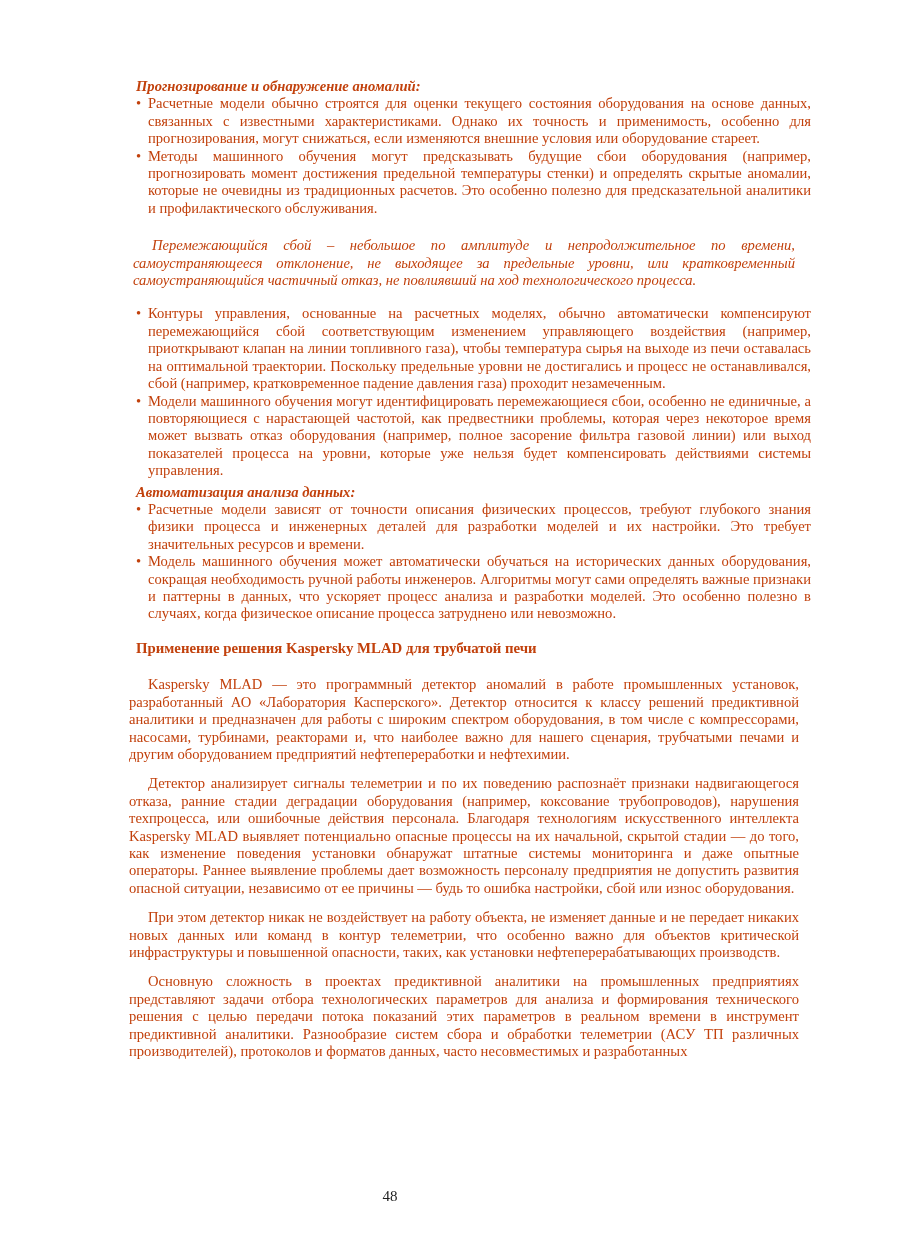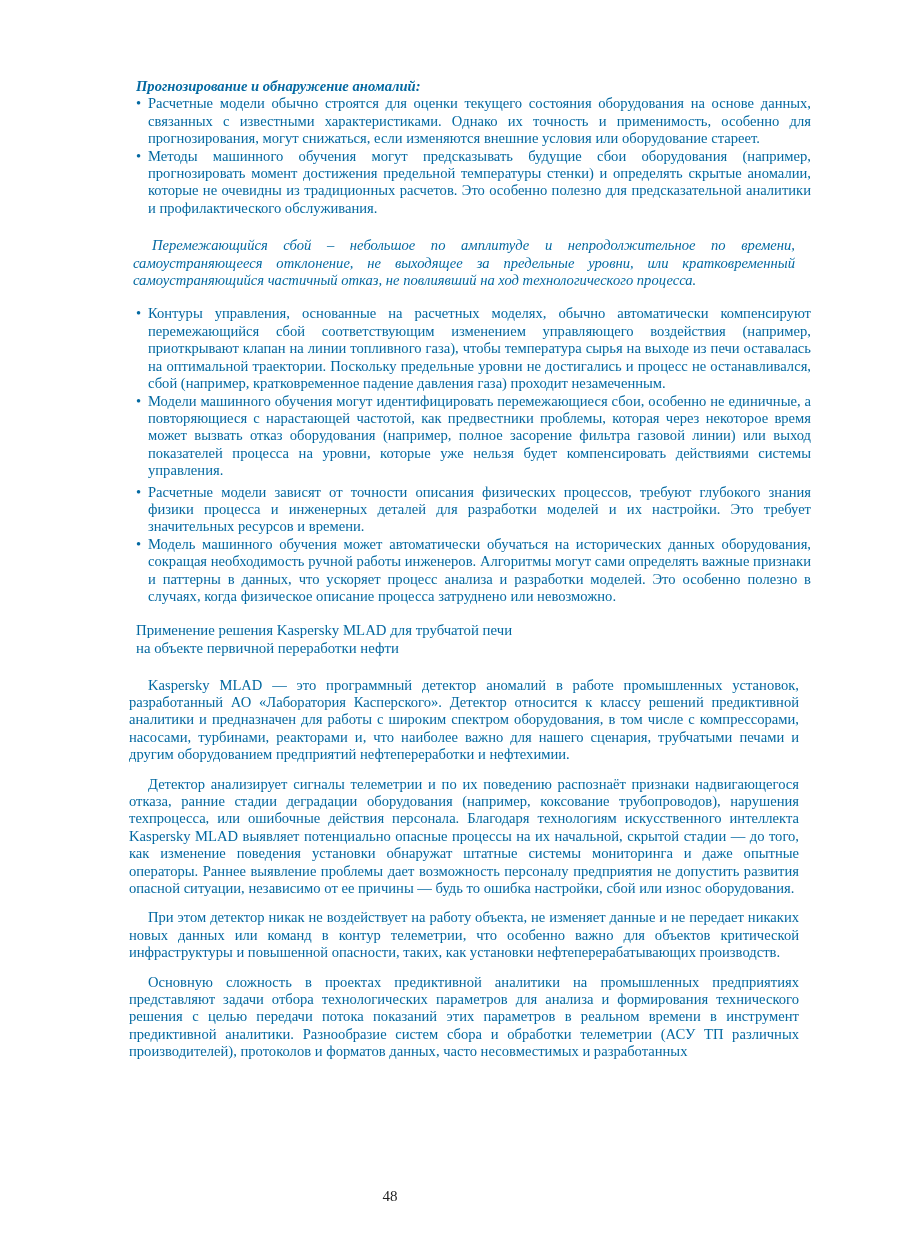--- a/index.html
+++ b/index.html
@@ -1,39 +1,39 @@
 <!DOCTYPE html>
 <html><head>
 <meta charset="utf-8">
 <style>
   html, body { margin: 0; padding: 0; background: #ffffff; }
   body { width: 900px; height: 1260px; position: relative; overflow: hidden; }
   .page {
     position: absolute; left: 117px; top: 78px; width: 694px;
     font-family: "Liberation Serif", "DejaVu Serif", serif;
-    font-size: 14.6px; line-height: 17.4px; color: #0369a1;
+    font-size: 14.6px; line-height: 17.4px; color: #c2410c;
   }
   .subhead {
     font-weight: bold; font-style: italic; margin: 0 0 0 19px;
   }
   .bullets { list-style: none; margin: 0; padding: 0; }
   .bullets li {
     position: relative; padding-left: 31px; text-align: justify;
   }
   .bullets li .dot {
     position: absolute; left: 19px; top: 0;
   }
   .bullets.deep li { padding-left: 31px; }
   .italic-def {
     font-style: italic; text-indent: 19px; margin: 16px; text-align: justify;
   }
   .gap-s { height: 4px; }
   .gap-m { height: 7px; }
   .section-title {
-    font-weight: normal; margin: 0 0 0 19px; font-size: 14.8px; line-height: 17.6px;
+    font-weight: bold; margin: 0 0 0 19px; font-size: 14.8px; line-height: 17.6px;
   }
   .para { margin: 12px; text-indent: 19px; text-align: justify; }
   .page-number {
     position: absolute; top: 1188px; left: 0; width: 780px; text-align: center;
     font-family: "Liberation Serif", "DejaVu Serif", serif; font-size: 15px; color: #1d1d1d;
   }
 </style>
 </head>
 <body>
 
@@ -48,30 +48,30 @@
   <div class="gap-s"></div>
 
   <p class="italic-def">Перемежающийся сбой – небольшое по амплитуде и непродолжительное по времени, самоустраняющееся отклонение, не выходящее за предельные уровни, или кратковременный самоустраняющийся частичный отказ, не повлиявший на ход технологического процесса.</p>
   <ul class="bullets deep">
     <li><span class="dot">•</span><span>Контуры управления, основанные на расчетных моделях, обычно автоматически компенсируют перемежающийся сбой соответствующим изменением управляющего воздействия (например, приоткрывают клапан на линии топливного газа), чтобы температура сырья на выходе из печи оставалась на оптимальной траектории. Поскольку предельные уровни не достигались и процесс не останавливался, сбой (например, кратковременное падение давления газа) проходит незамеченным.</span></li>
     <li><span class="dot">•</span><span>Модели машинного обучения могут идентифицировать перемежающиеся сбои, особенно не единичные, а повторяющиеся с нарастающей частотой, как предвестники проблемы, которая через некоторое время может вызвать отказ оборудования (например, полное засорение фильтра газовой линии) или выход показателей процесса на уровни, которые уже нельзя будет компенсировать действиями системы управления.</span></li>
   </ul>
 
   <div class="gap-s"></div>
 
+  <div class="subhead">Автоматизация анализа данных:</div>
   <ul class="bullets">
     <li><span class="dot">•</span><span>Расчетные модели зависят от точности описания физических процессов, требуют глубокого знания физики процесса и инженерных деталей для разработки моделей и их настройки. Это требует значительных ресурсов и времени.</span></li>
     <li><span class="dot">•</span><span>Модель машинного обучения может автоматически обучаться на исторических данных оборудования, сокращая необходимость ручной работы инженеров. Алгоритмы могут сами определять важные признаки и паттерны в данных, что ускоряет процесс анализа и разработки моделей. Это особенно полезно в случаях, когда физическое описание процесса затруднено или невозможно.</span></li>
   </ul>
 
   <div style="height:17px"></div>
 
   <div class="section-title">
     <div>Применение решения Kaspersky MLAD для трубчатой печи</div>
-    <div>на объекте первичной переработки нефти</div>
   </div>
 
   <div class="gap-m"></div>
 
   <p class="para">Kaspersky MLAD — это программный детектор аномалий в работе промышленных установок, разработанный АО «Лаборатория Касперского». Детектор относится к классу решений предиктивной аналитики и предназначен для работы с широким спектром оборудования, в том числе с компрессорами, насосами, турбинами, реакторами и, что наиболее важно для нашего сценария, трубчатыми печами и другим оборудованием предприятий нефтепереработки и нефтехимии.</p>
   <p class="para">Детектор анализирует сигналы телеметрии и по их поведению распознаёт признаки надвигающегося отказа, ранние стадии деградации оборудования (например, коксование трубопроводов), нарушения техпроцесса, или ошибочные действия персонала. Благодаря технологиям искусственного интеллекта Kaspersky MLAD выявляет потенциально опасные процессы на их начальной, скрытой стадии — до того, как изменение поведения установки обнаружат штатные системы мониторинга и даже опытные операторы. Раннее выявление проблемы дает возможность персоналу предприятия не допустить развития опасной ситуации, независимо от ее причины — будь то ошибка настройки, сбой или износ оборудования.</p>
   <p class="para">При этом детектор никак не воздействует на работу объекта, не изменяет данные и не передает никаких новых данных или команд в контур телеметрии, что особенно важно для объектов критической инфраструктуры и повышенной опасности, таких, как установки нефтеперерабатывающих производств.</p>
   <p class="para">Основную сложность в проектах предиктивной аналитики на промышленных предприятиях представляют задачи отбора технологических параметров для анализа и формирования технического решения с целью передачи потока показаний этих параметров в реальном времени в инструмент предиктивной аналитики. Разнообразие систем сбора и обработки телеметрии (АСУ ТП различных производителей), протоколов и форматов данных, часто несовместимых и разработанных</p>
 </div>
 

